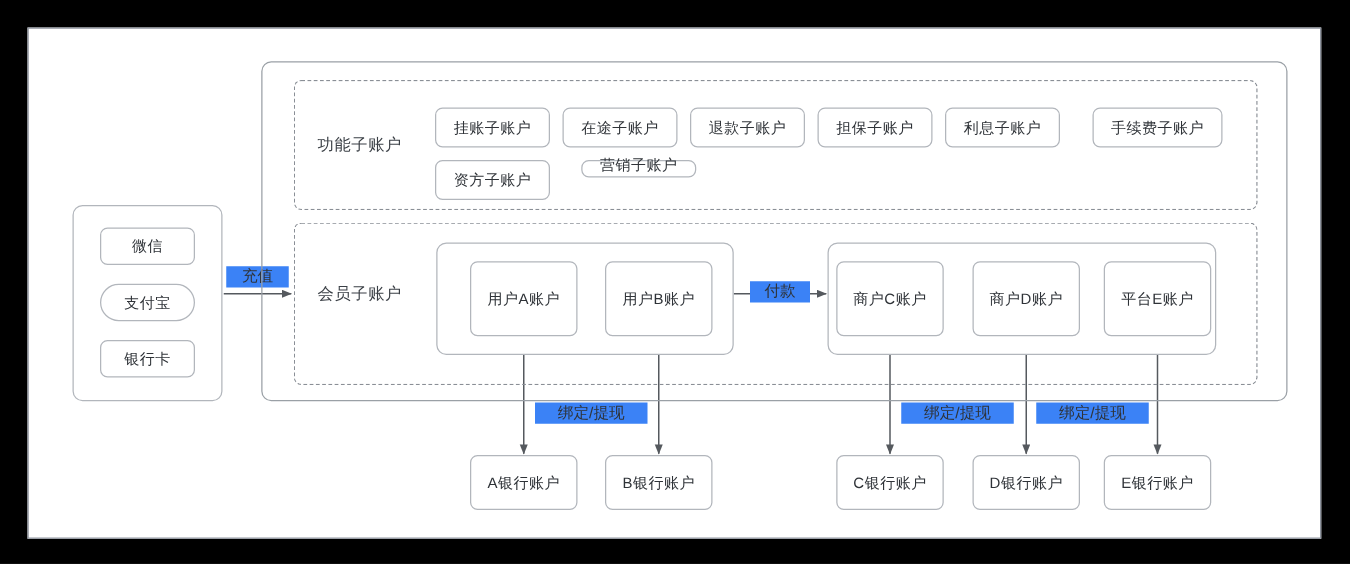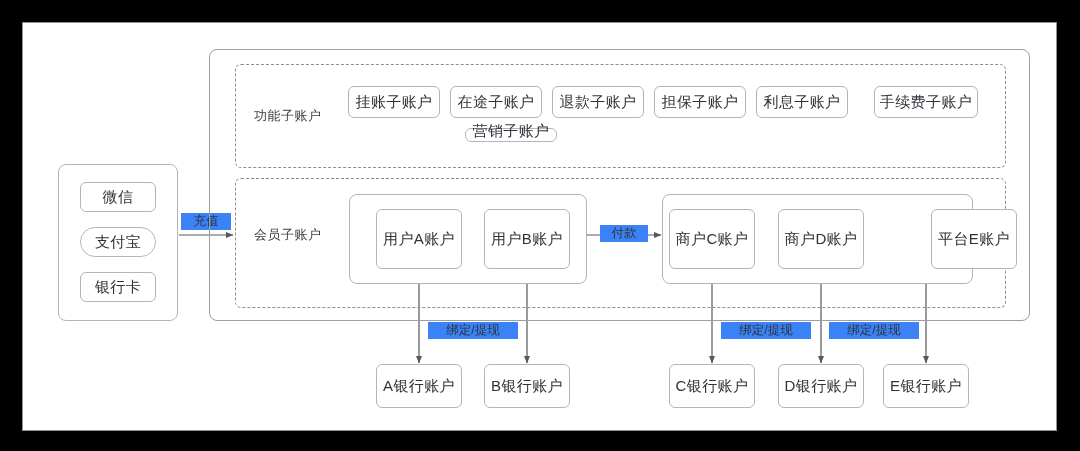--- a/index.html
+++ b/index.html
@@ -4,21 +4,21 @@
 <style>
   html,body{margin:0;padding:0;background:#000;}
   body{width:1080px;height:451px;overflow:hidden;
        font-family:"Liberation Sans","DejaVu Sans",sans-serif;}
   #canvas{position:absolute;left:22px;top:22px;width:1035px;height:409px;
           background:#fff;border:1px solid #8e949e;box-sizing:border-box;}
   .abs{position:absolute;box-sizing:border-box;}
   
   .node{border:1px solid #b2b6bc;border-radius:6px;background:#fff;
         display:flex;align-items:center;justify-content:center;
-        color:#2f3338;font-size:15px;letter-spacing:.4px;white-space:nowrap;}
+        color:#2f3338;font-size:12px;letter-spacing:.4px;white-space:nowrap;}
   .group{border:1px solid #b2b6bc;border-radius:8px;background:#fff;}
   .dashed{border:1.5px dashed #8a8f96;border-radius:6px;background:transparent;}
   .outer{border:1px solid #9aa0a6;border-radius:8px;background:transparent;}
   .sectlabel{color:#3a3f45;font-size:13px;letter-spacing:.5px;white-space:nowrap;
              display:flex;align-items:center;}
   .edgelabel{color:#2f3338;font-size:12.5px;background:#3b82f6;padding:0 3px;
              white-space:nowrap;text-align:center;}
   svg.lines{position:absolute;left:0;top:0;width:1035px;height:409px;overflow:visible;}
 </style>
 </head>
@@ -79,20 +79,23 @@
   <div class="abs node" style="left:631px;top:63px;width:92px;height:32px;">
     <span>担保子账户</span>
   </div>
   <div class="abs node" style="left:733px;top:63px;width:92px;height:32px;">
     <span>利息子账户</span>
   </div>
   <div class="abs node" style="left:835px;top:63px;width:104px;height:32px;margin-left:16px;">
     <span>手续费子账户</span>
   </div>
 
+  <div class="abs node" style="left:325px;top:105px;width:92px;height:32px;">
+    <span>资方子账户</span>
+  </div>
   <div class="abs node" style="left:442px;top:105px;width:92px;height:14px;align-items:flex-end;">
     <span>营销子账户</span>
   </div>
 
   <div class="abs dashed" style="left:212px;top:155px;width:771px;height:130px;"></div>
 
   <div class="abs sectlabel" style="left:231px;top:203px;width:90px;height:18px;">会员子账户</div>
 
   <div class="abs group" style="left:326px;top:171px;width:238px;height:90px;"></div>
   <div class="abs node" style="left:353px;top:186px;width:86px;height:60px;">
@@ -104,21 +107,21 @@
 
   <div class="abs edgelabel" style="left:577px;top:202px;width:48px;">付款</div>
 
   <div class="abs group" style="left:639px;top:171px;width:311px;height:90px;"></div>
   <div class="abs node" style="left:646px;top:186px;width:86px;height:60px;">
     <span>商户C账户</span>
   </div>
   <div class="abs node" style="left:755px;top:186px;width:86px;height:60px;">
     <span>商户D账户</span>
   </div>
-  <div class="abs node" style="left:860px;top:186px;width:86px;height:60px;margin-left:48px;">
+  <div class="abs node" style="left:860px;top:186px;width:86px;height:60px;">
     <span>平台E账户</span>
   </div>
 
   <div class="abs edgelabel" style="left:405px;top:299px;width:90px;">绑定/提现</div>
   <div class="abs edgelabel" style="left:698px;top:299px;width:90px;">绑定/提现</div>
   <div class="abs edgelabel" style="left:806px;top:299px;width:90px;">绑定/提现</div>
 
   <div class="abs node" style="left:353px;top:341px;width:86px;height:44px;">
     <span>A银行账户</span>
   </div>

